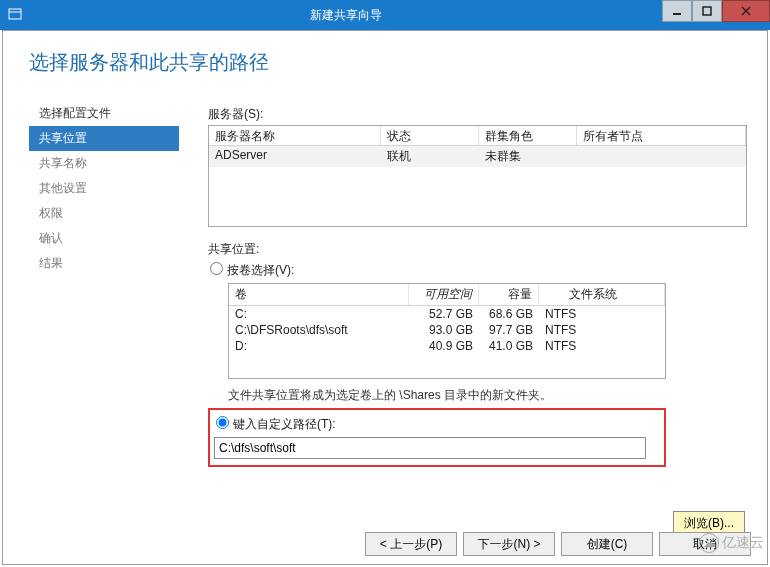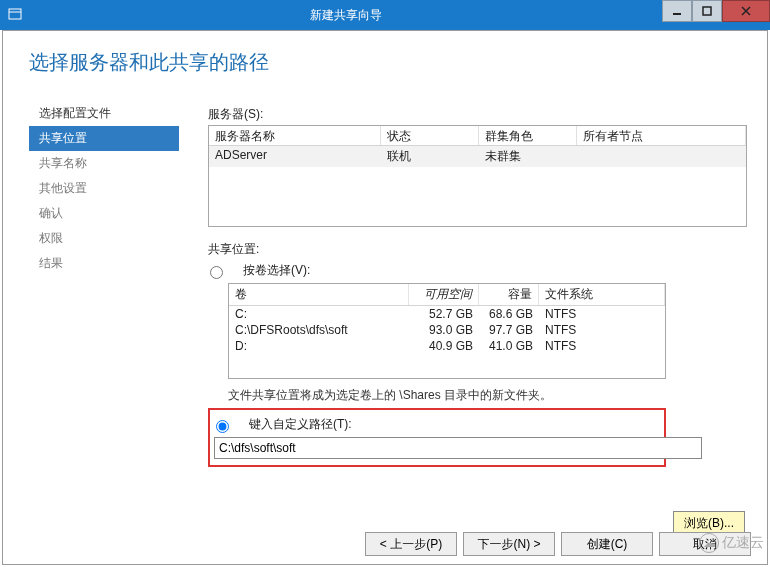--- a/index.html
+++ b/index.html
@@ -28,37 +28,37 @@
 
 .servers-table { border: 1px solid #a7a7a7; }
 .servers-header { display: flex; height: 20px; background: #fff; border-bottom: 1px solid #d4d4d4; }
 .servers-header > div { border-right: 1px solid #e0e0e0; padding: 2px 6px; font-size: 12px; }
 .sh-name { width: 172px; } .sh-status { width: 98px; } .sh-role { width: 98px; } .sh-owner { flex:1; border-right:none; }
 .servers-row { display: flex; padding: 2px 0; background: #f2f2f2; }
 .servers-row > div { padding: 0 6px; font-size: 12px; }
 .sr-name { width: 172px; } .sr-status { width: 98px; } .sr-role { width: 98px; } .sr-owner { flex:1; }
 .servers-body { height: 80px; background:#fff; }
 
-.radio-row { display: flex; align-items: flex-end; gap: 20px; padding: 2px 0; }
+.radio-row { display: flex; align-items: flex-start; gap: 4px; padding: 2px 0; }
 .radio-row input { margin-left: 2px; }
 
 .volumes-table { border: 1px solid #a7a7a7; margin-left: 20px; margin-top:2px; width: 438px; }
 .vol-header { display: flex; border-bottom: 1px solid #d4d4d4; }
 .vol-header > div { padding: 2px 6px; border-right: 1px solid #e4e4e4; }
-.vh-vol { width: 180px; } .vh-free { width: 70px; text-align: right; font-style: italic; } .vh-cap { width: 60px; text-align:right; } .vh-fs { flex:1; border-right:none; }
+.vh-vol { width: 180px; } .vh-free { width: 70px; text-align: right; font-style: italic; } .vh-cap { width: 60px; text-align:right; } .vh-fs { flex:1; border-right:none;margin-left:24px; }
 .vol-row { display:flex; padding: 1px 0; }
 .vol-row > div { padding: 0 6px; }
 .vr-vol { width: 180px; } .vr-free { width: 70px; text-align:right; } .vr-cap { width: 60px; text-align:right; } .vr-fs { flex:1; }
 .vol-body { height: 72px; }
 
 .note { margin: 8px 0 4px 20px; color:#333; }
 
 .highlight-box { border: 2px solid #d33; padding: 4px 4px 6px 4px; width: 458px; }
 
-.path-input { width: 488px; height: 22px; border: 1px solid #888; padding: 2px 4px; font-size: 12px; margin-top:2px; }
+.path-input { width: 432px; height: 22px; border: 1px solid #888; padding: 2px 4px; font-size: 12px; margin-top:2px; }
 
 .browse-btn { position: absolute; right: 2px; top: 405px; width: 72px; height: 24px; font-size:12px; border:1px solid #888; background:#fef9c3; }
 
 .footer { position: absolute; bottom: 8px; right: 16px; display: flex; gap: 6px; }
 .footer button { width: 92px; height: 24px; font-size: 12px; border: 1px solid #999; background:#efefef; }
 .footer button:disabled { color: #000000; }
 
 .watermark { position: absolute; right: 6px; bottom: 14px; font-size: 14px; color: #aaa; display:flex; align-items:center; gap:3px; }
 .watermark .wc { width:20px; height:20px; border:1px solid #aaa; border-radius:50%; display:inline-flex; align-items:center; justify-content:center; font-size:12px; }
 </style>
@@ -94,22 +94,22 @@
 </div>
 
 <div class="window-body">
   <div class="header">选择服务器和此共享的路径</div>
 
   <div class="nav">
     <div class="nav-item completed">选择配置文件</div>
     <div class="nav-item active">共享位置</div>
     <div class="nav-item">共享名称</div>
     <div class="nav-item">其他设置</div>
+    <div class="nav-item">权限</div>
     <div class="nav-item">确认</div>
-    <div class="nav-item">权限</div>
     <div class="nav-item">结果</div>
   </div>
 
   <div class="content">
     <div class="section-label">服务器(S):</div>
     <div class="servers-table">
       <div class="servers-header">
         <div class="sh-name">服务器名称</div>
         <div class="sh-status">状态</div>
         <div class="sh-role">群集角色</div>

